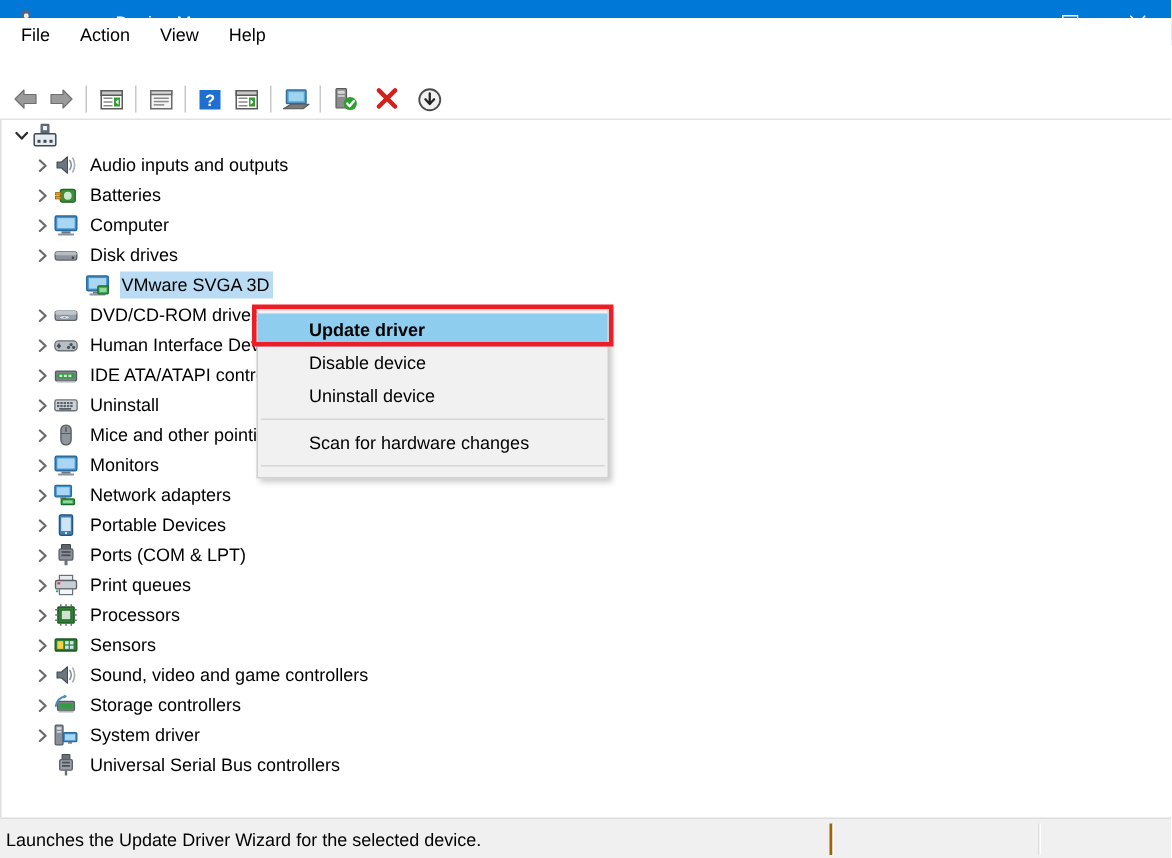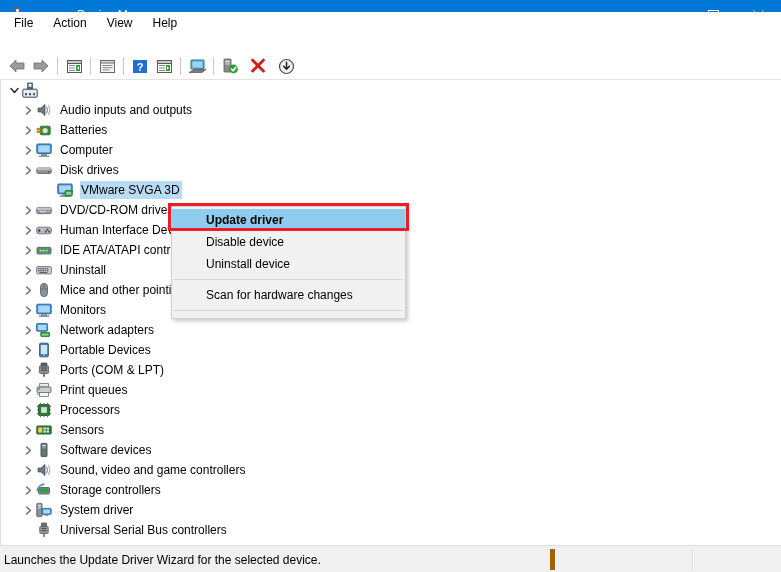--- a/index.html
+++ b/index.html
@@ -205,21 +205,21 @@
     align-items: center;
   }
   .status-pane-main {
     flex: none;
     width: 555px;
     height: 21px;
     display: flex;
     align-items: center;
     padding-left: 4px;
     box-sizing: border-box;
-    border-right: 5px solid #a16207;
+    border-right: 2px solid #a16207;
   }
   .status-text {
     font-size: 12px;
     color: #000000;
     line-height: 16px;
     white-space: nowrap;
   }
   .status-pane-2 {
     flex: none;
     width: 138px;
@@ -738,36 +738,20 @@
           <div class="node-label">Sensors</div>
         </div>
         <div class="tree-row depth-1">
           <div class="twisty">
             <svg width="9" height="9" viewBox="0 0 9 9">
               <path d="M2.6 1 L6.4 4.5 L2.6 8" stroke="#6b6b6b" stroke-width="1.5" fill="none" stroke-linecap="round" stroke-linejoin="round"></path>
             </svg>
           </div>
           <div class="node-icon">
             <svg class="ic" viewBox="0 0 16 16">
-              <rect x="5" y="1.4" width="6" height="13.2" rx="0.8" fill="#6b7178" stroke="#434950" stroke-width="0.9"></rect>
-              <rect x="6.2" y="2.8" width="3.6" height="1.6" fill="#d5dae0"></rect>
-              <rect x="6.2" y="5.4" width="3.6" height="0.9" fill="#a8aeb4"></rect>
-              <circle cx="8" cy="11.8" r="1.3" fill="#2f9e3f"></circle>
-            </svg>
-          </div>
-          <div class="node-label">Software devices</div>
-        </div>
-        <div class="tree-row depth-1">
-          <div class="twisty">
-            <svg width="9" height="9" viewBox="0 0 9 9">
-              <path d="M2.6 1 L6.4 4.5 L2.6 8" stroke="#6b6b6b" stroke-width="1.5" fill="none" stroke-linecap="round" stroke-linejoin="round"></path>
-            </svg>
-          </div>
-          <div class="node-icon">
-            <svg class="ic" viewBox="0 0 16 16">
               <path d="M2 6 L5 6 L9 2.5 L9 13.5 L5 10 L2 10 Z" fill="#6c7580" stroke="#444c55" stroke-width="0.7" stroke-linejoin="round"></path>
               <path d="M10.6 5 Q12.4 8 10.6 11" stroke="#8c949d" stroke-width="1.1" fill="none" stroke-linecap="round"></path>
               <path d="M12.5 3.4 Q15 8 12.5 12.6" stroke="#a8b0b8" stroke-width="1.1" fill="none" stroke-linecap="round"></path>
             </svg>
           </div>
           <div class="node-label">Sound, video and game controllers</div>
         </div>
         <div class="tree-row depth-1">
           <div class="twisty">
             <svg width="9" height="9" viewBox="0 0 9 9">

